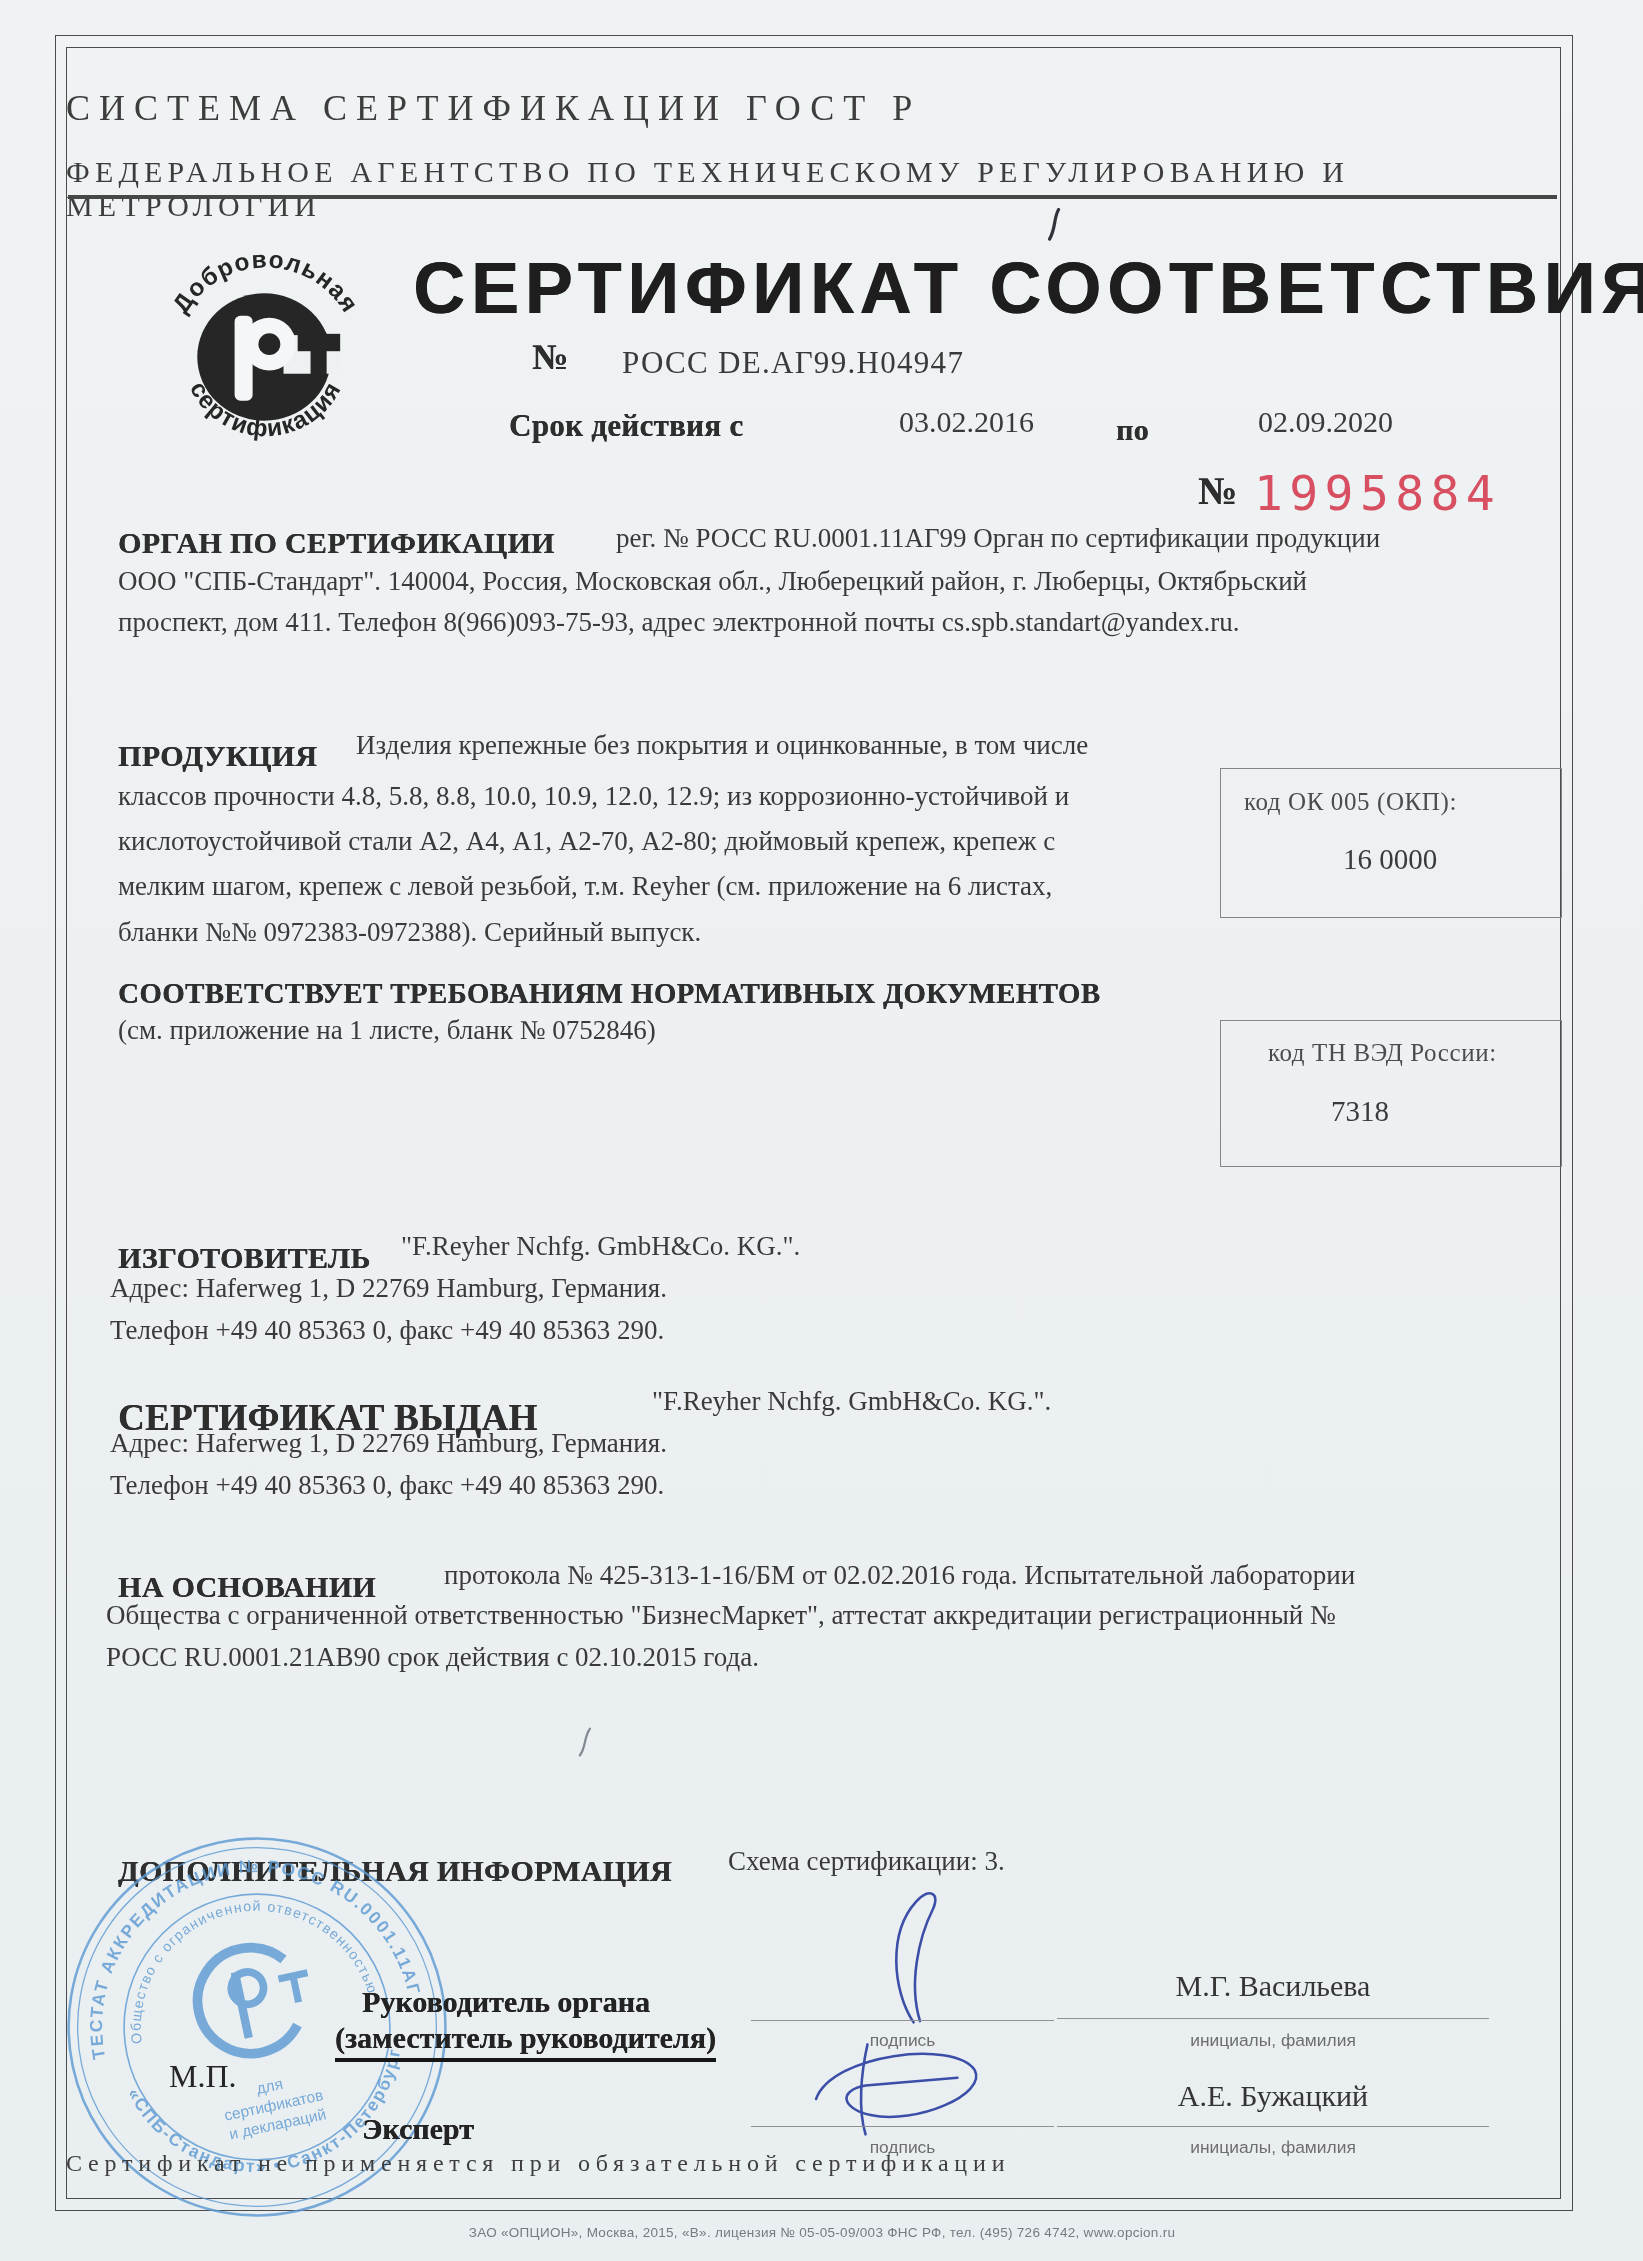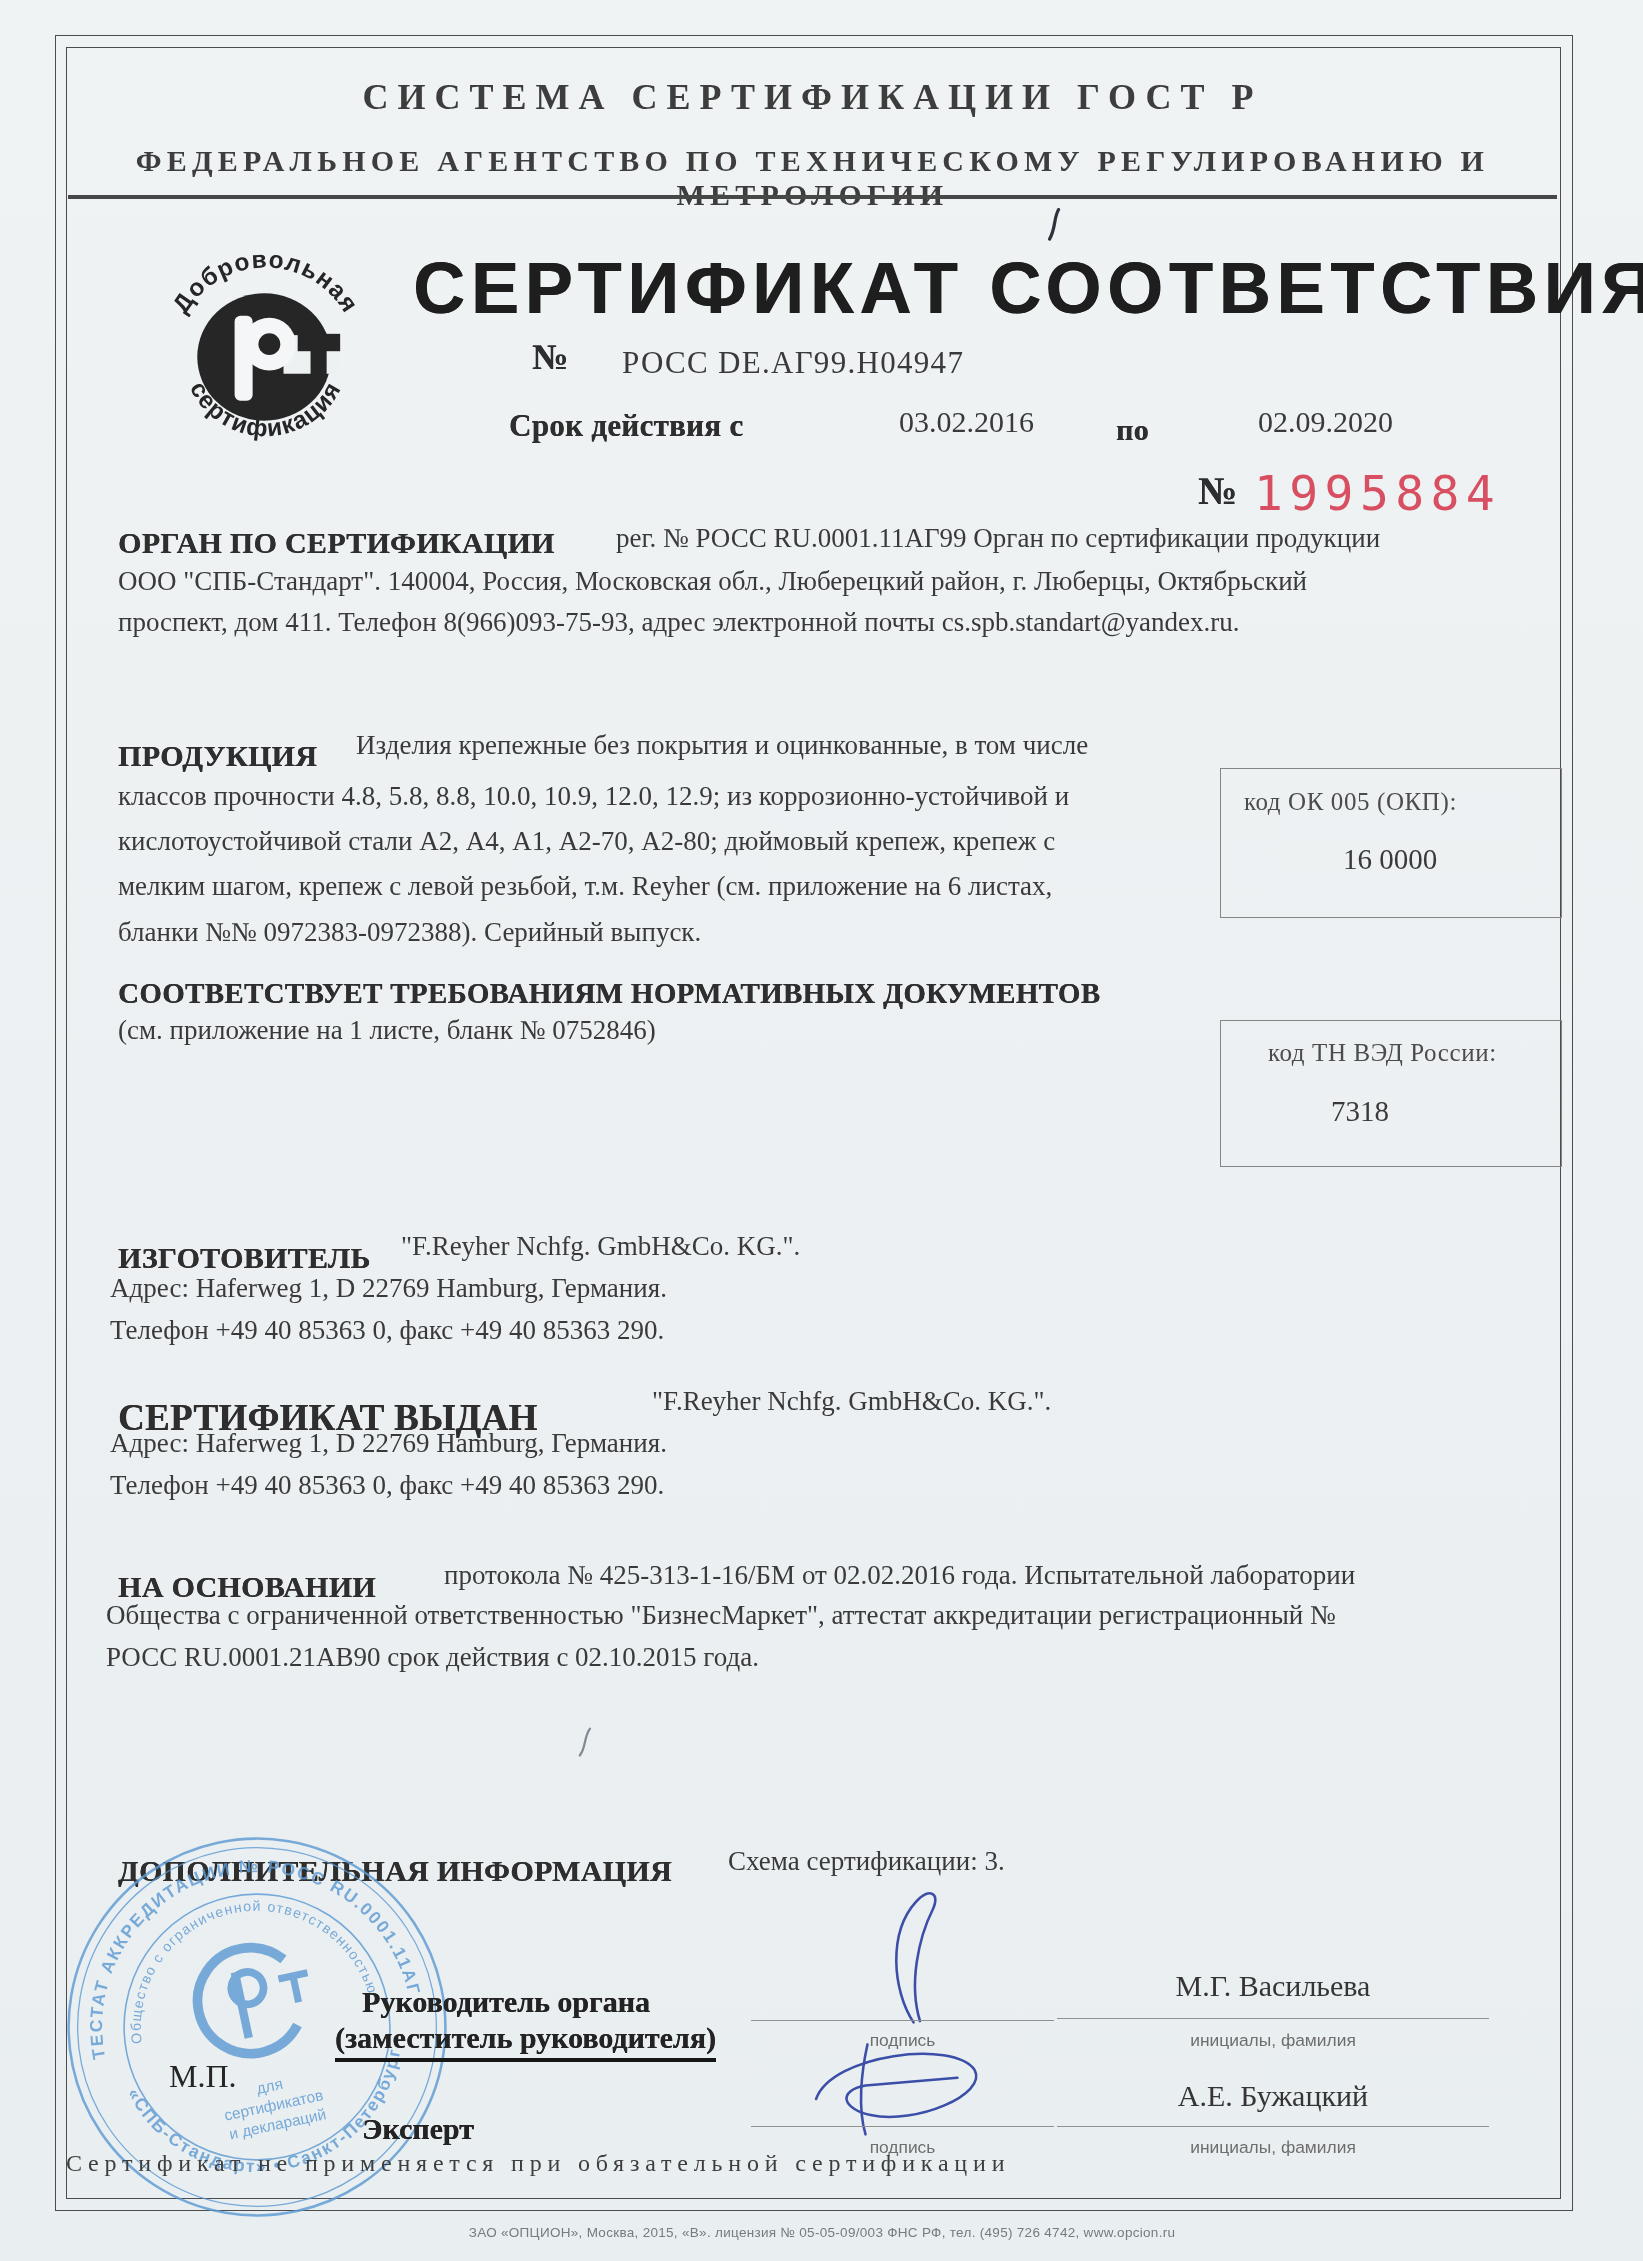--- a/index.html
+++ b/index.html
@@ -3,21 +3,21 @@
 <meta charset="utf-8">
 <style>
   html,body{margin:0;padding:0;background:#dfe3e5;}
   .page{position:relative;width:1644px;height:2261px;margin:0 auto;overflow:hidden;
         background:linear-gradient(180deg,#eff3f4 0%,#ecf0f2 55%,#e9eef0 100%);
         font-family:"Liberation Serif",serif;color:#333;}
   .abs{position:absolute;}
   .nw{white-space:nowrap;}
   .frame{position:absolute;border:1.9px solid #4c4c4c;}
   .hline{position:absolute;background:#474747;}
-  .hdr{font-weight:700;color:#3d3d3d;text-align:center;}
+  .hdr{font-weight:400;color:#3d3d3d;text-align:left;margin-top:11px;}
   .lbl{font-weight:700;color:#2e2e2e;white-space:nowrap;letter-spacing:0.3px;
        text-shadow:0.3px 0 0 #2e2e2e;}
   .txt{font-size:27px;color:#3a3a3a;white-space:nowrap;}
   .title{font-family:"Liberation Sans",sans-serif;font-weight:700;color:#1e1e1e;
          text-shadow:0.6px 0 0 #1e1e1e;}
   .cap{font-family:"Liberation Sans",sans-serif;font-size:17.4px;color:#6e6e6e;text-align:center;}
   .sigline{position:absolute;border-top:1.3px solid #919191;}
   .codebox{position:absolute;border:1.3px solid #858585;}
   .boxlbl{font-size:25px;color:#4c4c4c;letter-spacing:0.6px;white-space:nowrap;}
   .boxval{font-size:29px;color:#3a3a3a;text-align:center;}

